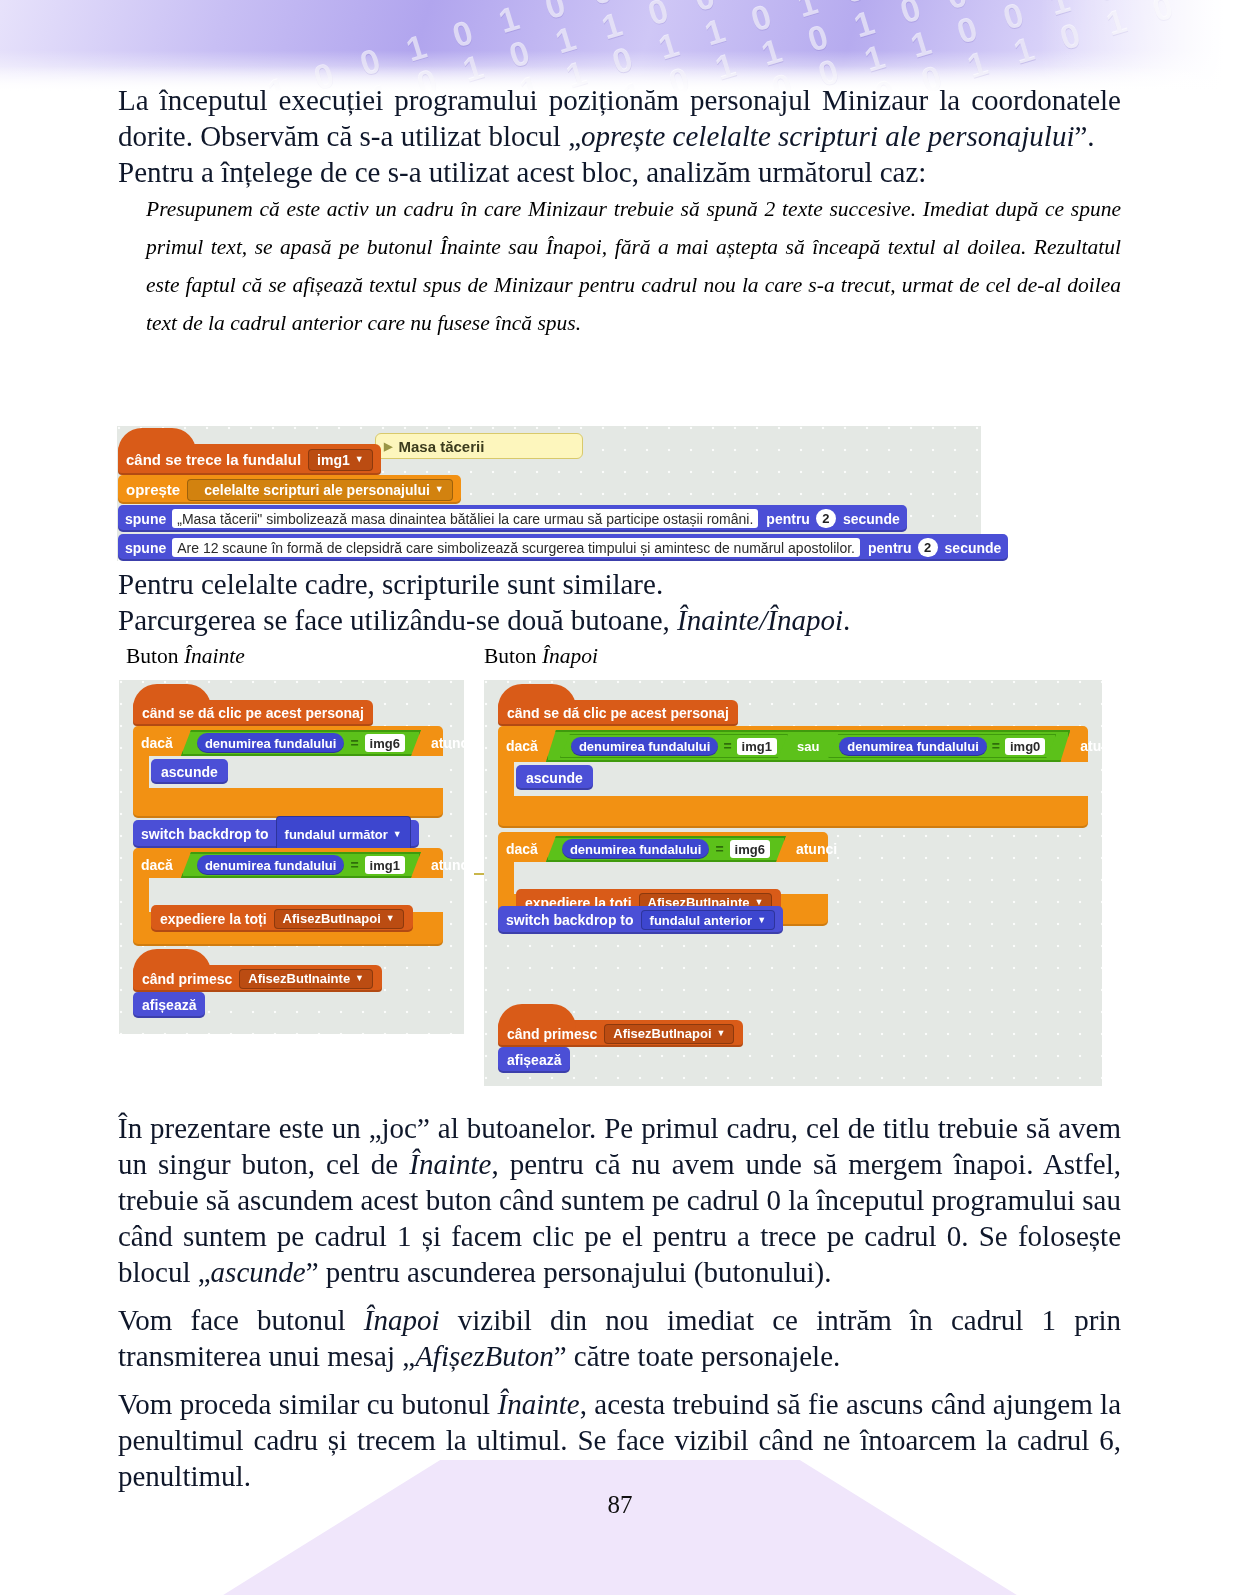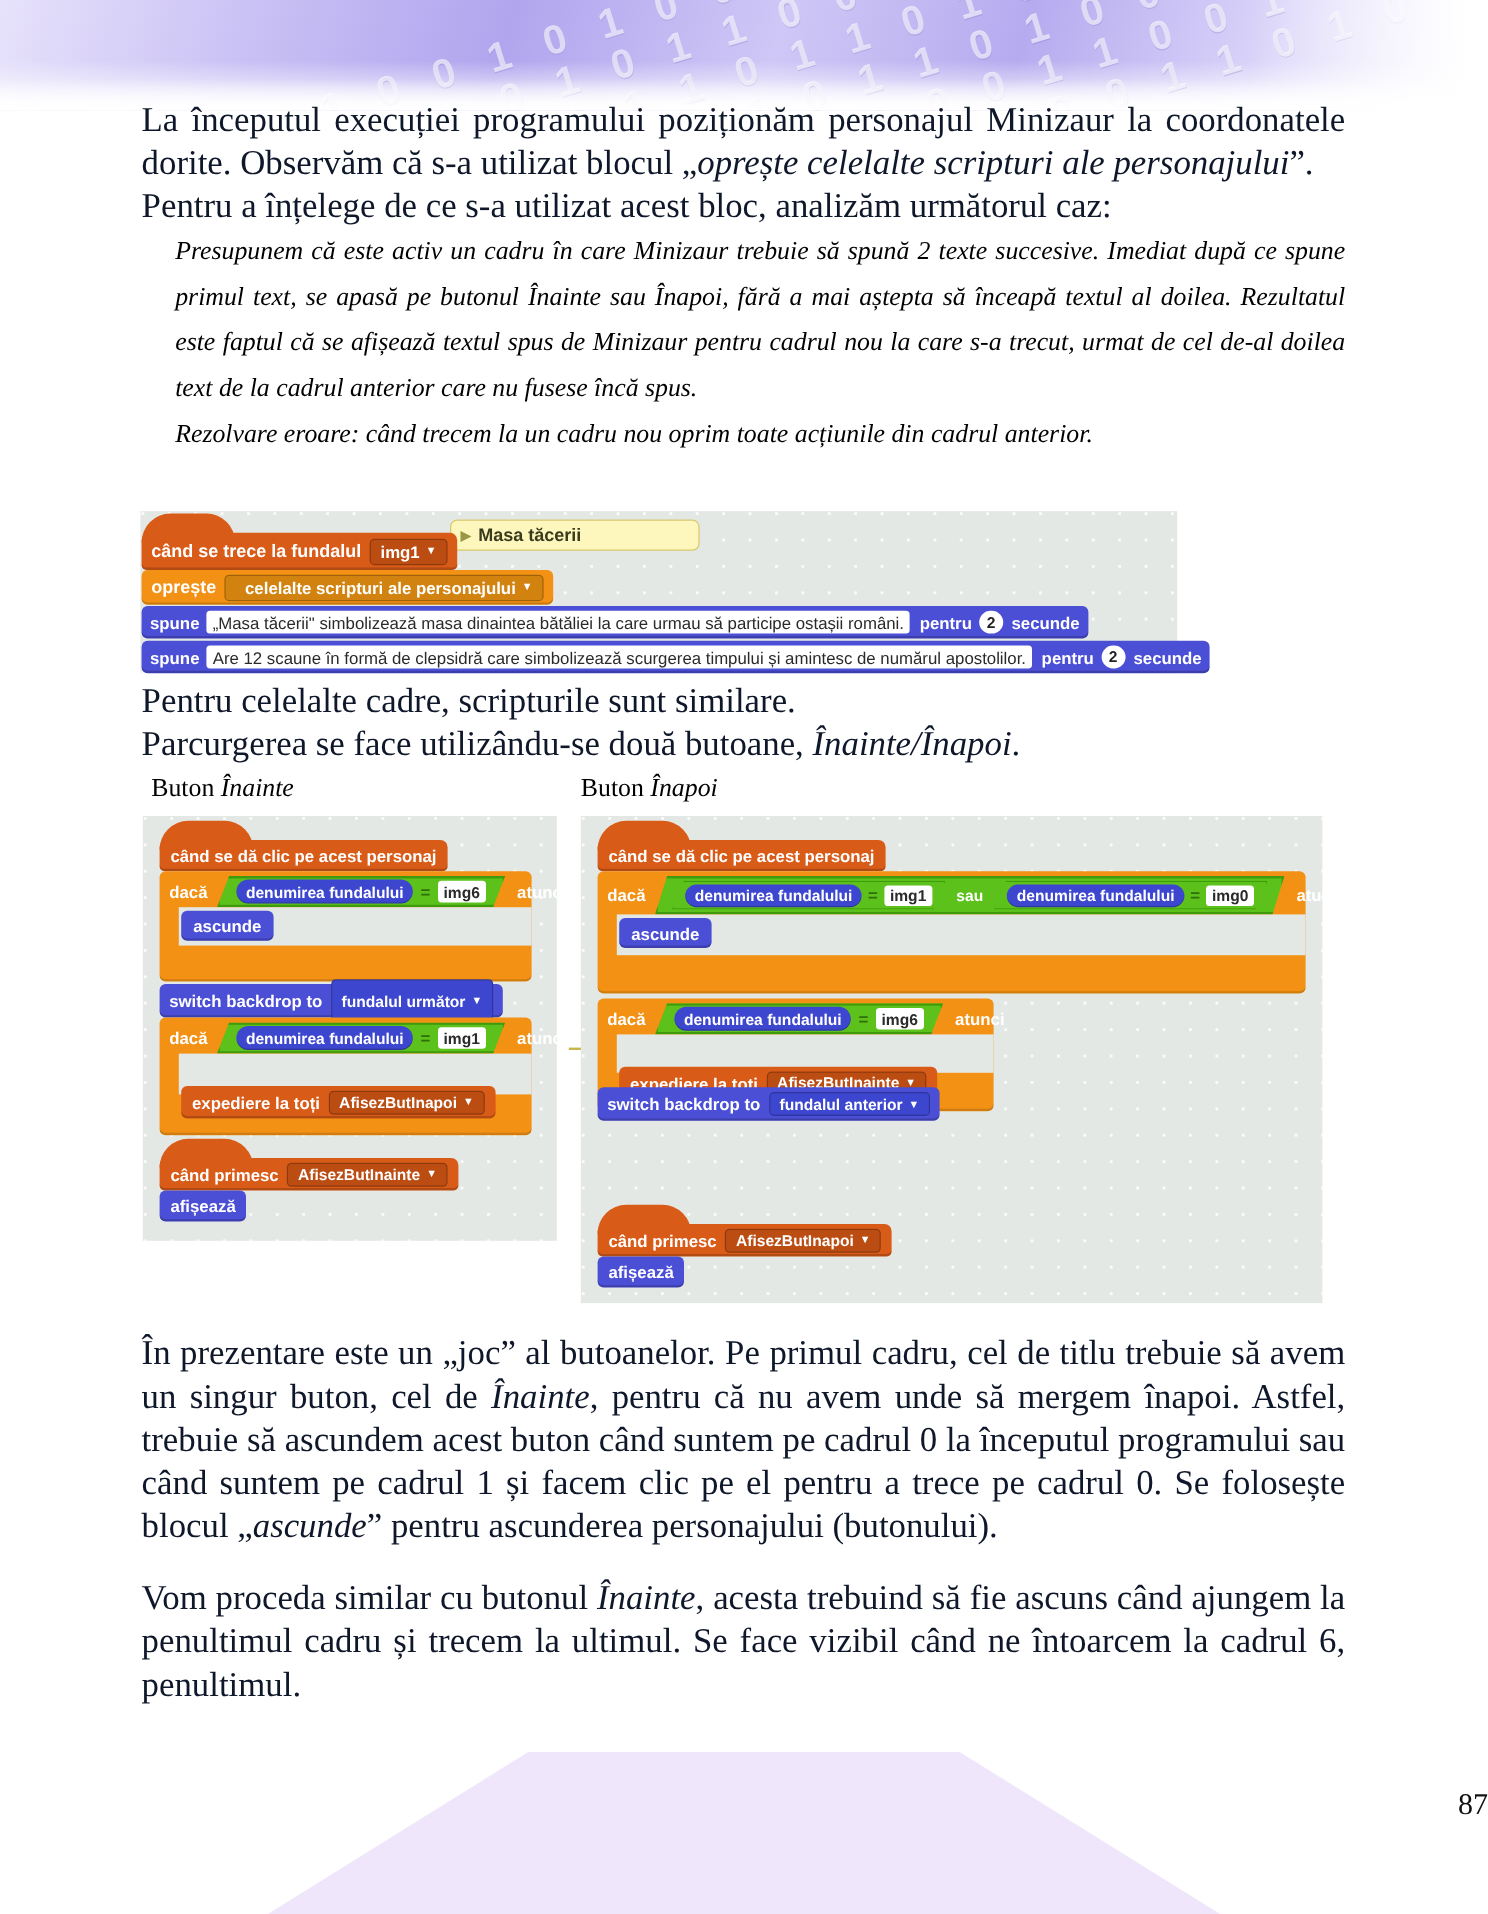--- a/index.html
+++ b/index.html
@@ -136,21 +136,21 @@
   }
 
   
   #footer-shape {
     position:absolute; left:0; bottom:0; width:1240px; height:135px;
     background:#f0e6fb;
     clip-path:polygon(35.5% 0%, 64.5% 0%, 82% 100%, 18% 100%);
   }
   #page-number {
     position:absolute; bottom:76px; left:0; width:1240px;
-    text-align:right;
+    text-align:center;
     font-size:25px; color:#111;
     font-family:"Liberation Serif", serif;
   }
 </style>
 </head>
 <body>
 
 <div id="header-band">
   <div class="grad"></div>
   <div class="digits">
@@ -166,21 +166,20 @@
 </div>
 
 <div id="content">
 
   <p class="body"><span>La începutul execuției programului poziționăm personajul Minizaur la coordonatele dorite. Observăm că s-a utilizat blocul „</span><i>oprește celelalte scripturi ale personajului</i><span>”.</span></p>
 
   <p class="body nojust">Pentru a înțelege de ce s-a utilizat acest bloc, analizăm următorul caz:</p>
 
   <div class="quote-block">
     <p>Presupunem că este activ un cadru în care Minizaur trebuie să spună 2 texte succesive. Imediat după ce spune primul text, se apasă pe butonul Înainte sau Înapoi, fără a mai aștepta să înceapă textul al doilea. Rezultatul este faptul că se afișează textul spus de Minizaur pentru cadrul nou la care s-a trecut, urmat de cel de-al doilea text de la cadrul anterior care nu fusese încă spus.</p>
-    <p>Rezolvare eroare: când trecem la un cadru nou oprim toate acțiunile din cadrul anterior.</p>
   </div>
 
 </div>
 
 <div class="script-panel" style="left:117px; top:426px; width:864px; height:135px;">
 
   <div style="position:absolute; left:357px; top:447px; width:22px; height:2px; background:#c9b64a;"></div>
   <div style="position:absolute; left:258px; top:7px; width:208px; height:26px;
               background:#fdf6bd; border:1px solid #d8c96b; border-radius:6px;
               display:flex; align-items:center; padding:0 8px;
@@ -386,18 +385,19 @@
     </span>
   </div>
   <div class="blk looks" style="left:14px; top:367px; height:26px; padding:0 9px; font-size:14px;">
     <span>afișează</span>
   </div>
 </div>
 
 <div style="position:absolute; left:118px; top:1110px; width:1003px;">
   <p class="body"><span>În prezentare este un „joc” al butoanelor. Pe primul cadru, cel de titlu trebuie să avem un singur buton, cel de </span><i>Înainte</i><span>, pentru că nu avem unde să mergem înapoi. Astfel, trebuie să ascundem acest buton când suntem pe cadrul 0 la începutul programului sau când suntem pe cadrul 1 și facem clic pe el pentru a trece pe cadrul 0. Se folosește blocul „</span><i>ascunde</i><span>” pentru ascunderea personajului (butonului).</span></p>
   <div class="gap-m"></div>
+  <p class="body"><span>Vom face butonul </span><i>Înapoi</i><span> vizibil din nou imediat ce intrăm în cadrul 1 prin transmiterea unui mesaj „</span><i>AfișezButon</i><span>” către toate personajele.</span></p>
   <div class="gap-m"></div>
   <p class="body"><span>Vom proceda similar cu butonul </span><i>Înainte</i><span>, acesta trebuind să fie ascuns când ajungem la penultimul cadru și trecem la ultimul. Se face vizibil când ne întoarcem la cadrul 6, penultimul.</span></p>
 </div>
 
 <div id="footer-shape"></div>
 <div id="page-number">87</div>
 
 </body></html>

